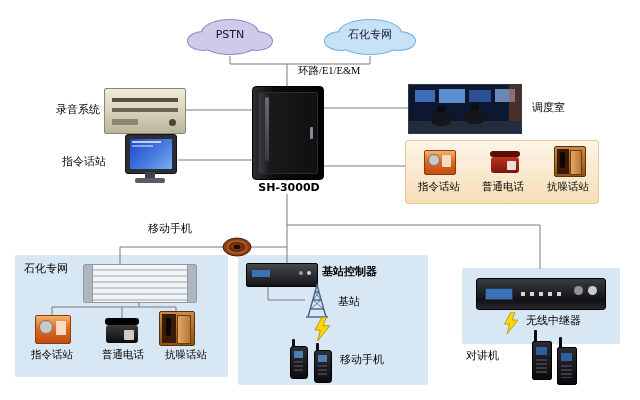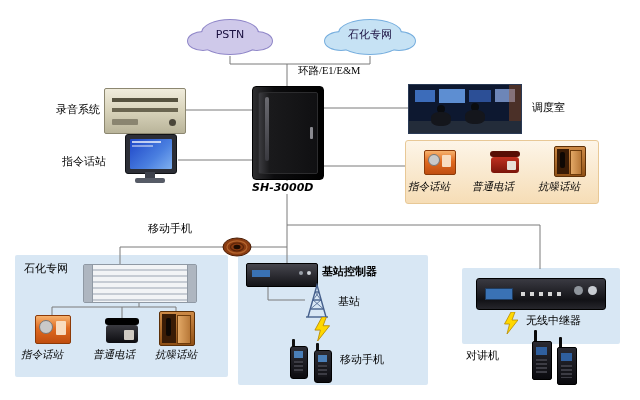--- a/index.html
+++ b/index.html
@@ -2,21 +2,21 @@
 <html><head>
 <meta charset="utf-8">
 <style>
   html,body{margin:0;padding:0;background:#fff;}
   #canvas{position:relative;width:640px;height:400px;background:#ffffff;font-family:"DejaVu Sans",sans-serif;overflow:hidden;}
   #wires{position:absolute;left:0;top:0;z-index:1;pointer-events:none;}
   .box{position:absolute;}
   .blue{background:#d8e7f4;border-radius:2px;}
   .peach{background:linear-gradient(180deg,#fdf5e8 0%,#f6ddb6 100%);border:1px solid #e8c896;border-radius:3px;}
   .lbl{position:absolute;z-index:3;font-size:11px;color:#000;line-height:1.2;white-space:nowrap;}
-  .c{font-style:italic;}
+  .c{text-align:center;}
   .b{font-weight:bold;}
   .s{font-size:10.5px;}
   .bg{background:#fff;padding:0 2px;}
   .ico{position:absolute;z-index:2;}
   .part{position:absolute;}
   .cloud{position:absolute;z-index:2;}
   .cloud>svg{position:absolute;left:0;top:0;width:100%;height:100%;}
   .cloud>span{position:absolute;inset:0;display:flex;align-items:center;justify-content:center;font-size:11px;color:#1a1040;padding-bottom:3px;}
 </style>
 </head>

